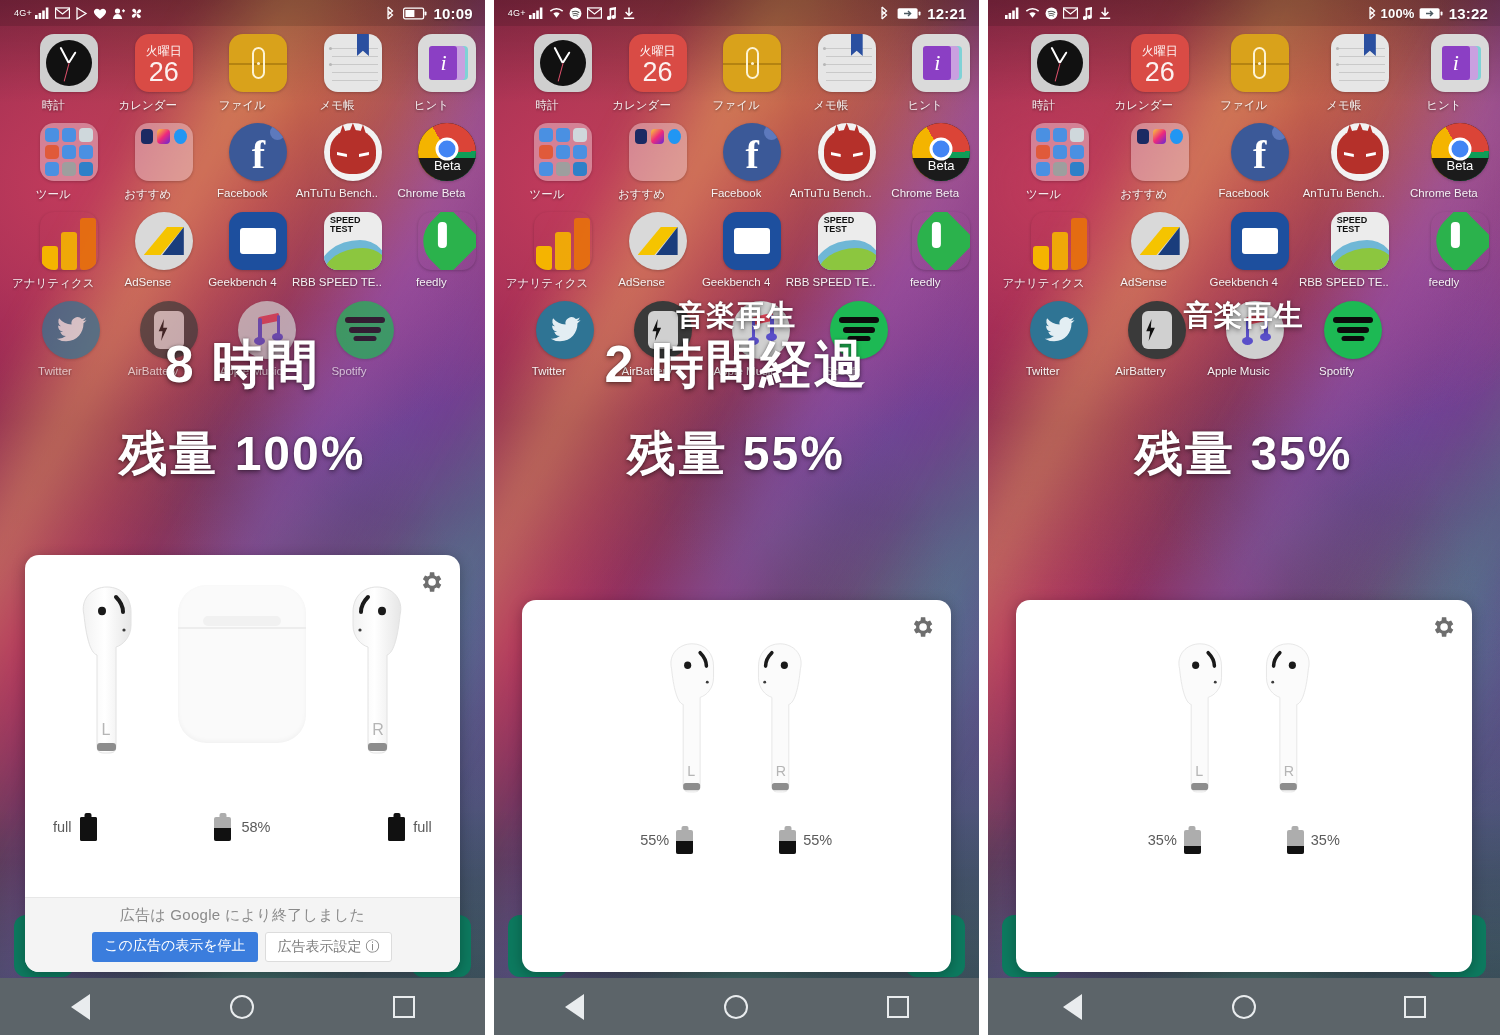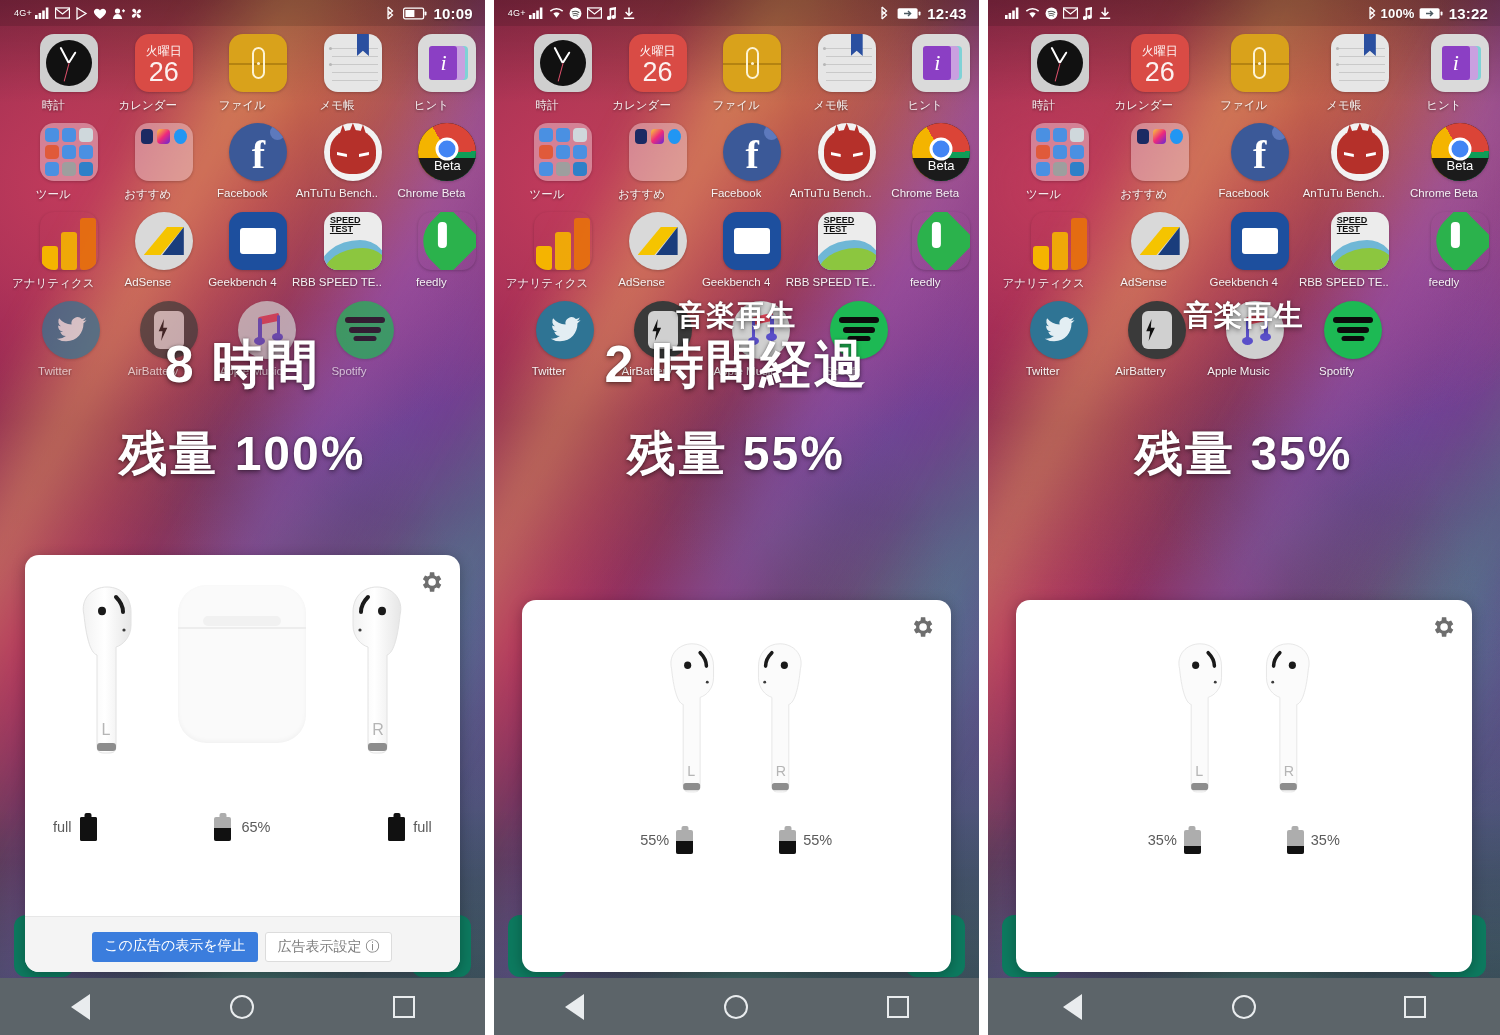--- a/index.html
+++ b/index.html
@@ -122,21 +122,21 @@
 
   .ic-ads { background:#d9d9d9; display:flex; align-items:center; justify-content:center; }
   .ic-ads .s{width:40px;height:28px;position:relative;}
   .ic-ads .s:before{content:"";position:absolute;inset:0;background:#f5c400;clip-path:polygon(0 100%,58% 0,100% 0,42% 100%);}
   .ic-ads .s:after{content:"";position:absolute;inset:0;background:#1a3d7c;clip-path:polygon(46% 100%,100% 0,100% 100%);}
 
   .ic-geek { background:#1d4f9e; display:flex; align-items:center; justify-content:center; }
   .ic-geek .w{width:36px;height:26px;background:#fff;border-radius:3px;}
 
   .ic-rbb { background:#ececec; position:relative; overflow:hidden; }
-  .ic-rbb .t{position:absolute;left:6px;top:4px;font-size:9px;font-weight:700;color:#111;line-height:1.05;text-decoration:underline;}
+  .ic-rbb .t{position:absolute;left:6px;top:4px;font-size:9px;font-weight:700;color:#111;line-height:1.05;}
   .ic-rbb .w1{position:absolute;left:-6px;bottom:-4px;width:70px;height:34px;background:#6fb7d6;
         border-radius:60% 40% 0 0/100% 80% 0 0;}
   .ic-rbb .w2{position:absolute;left:-2px;bottom:-8px;width:68px;height:30px;background:#8cc63f;
         border-radius:60% 40% 0 0/100% 80% 0 0;}
 
   .ic-feedly { background:transparent; display:flex; align-items:center; justify-content:center; }
   .ic-feedly .dmd{width:50px;height:50px;background:#2bb24c;border-radius:10px 10px 10px 28px;transform:rotate(45deg);
         position:relative;}
   .ic-feedly .dmd:before{content:"";position:absolute;left:13px;top:11px;width:9px;height:26px;background:#fff;border-radius:4px;transform:rotate(-45deg);transform-origin:50% 50%;}
 
@@ -524,34 +524,35 @@
               </span>
             </span>
         </div>
         <div style="display:flex;align-items:center;gap:10px">
           <span class="bat">
               <span class="tip"></span>
               <span class="body">
                 <span class="fill" style="height:55%"></span>
               </span>
             </span>
-          <span class="batlabel">65%</span>
+          <span class="batlabel">58%</span>
         </div>
         <div style="display:flex;align-items:center;gap:8px">
           <span class="bat full">
               <span class="tip"></span>
               <span class="body">
                 <span class="fill" style="height:100%"></span>
               </span>
             </span>
           <span class="batlabel">full</span>
         </div>
       </div>
 
       <div class="adbar">
+        <div class="t">広告は Google により終了しました</div>
         <div class="btns">
           <div class="b1">この広告の表示を停止</div>
           <div class="b2">広告表示設定 ⓘ</div>
         </div>
       </div>
     </div>
 
     <div class="navbar">
       <div class="nb">
           <div class="nb-back"></div>
@@ -626,21 +627,21 @@
             </svg>
           </span>
         <span class="pct"></span>
         <span class="sb-ico">
             <svg width="24" height="13" viewBox="0 0 24 13">
               <rect x="0.6" y="1.2" width="20" height="10.6" rx="1.6" fill="#fff"></rect>
               <rect x="21.6" y="4.4" width="1.9" height="4.2" rx="0.8" fill="#fff"></rect>
               <path d="M7 6.5 L13 6.5 M11 4 L13.6 6.5 L11 9" stroke="#4b5a61" stroke-width="1.4" fill="none"></path>
             </svg>
           </span>
-        <span class="clock">12:43</span>
+        <span class="clock">12:21</span>
       </div>
     </div>
 
     <div class="grid">
       <div class="row">
         <div class="app">
             <div class="ic ic-clock">
               <div class="face">
                 <div class="hh"></div>
                 <div class="mm"></div>

